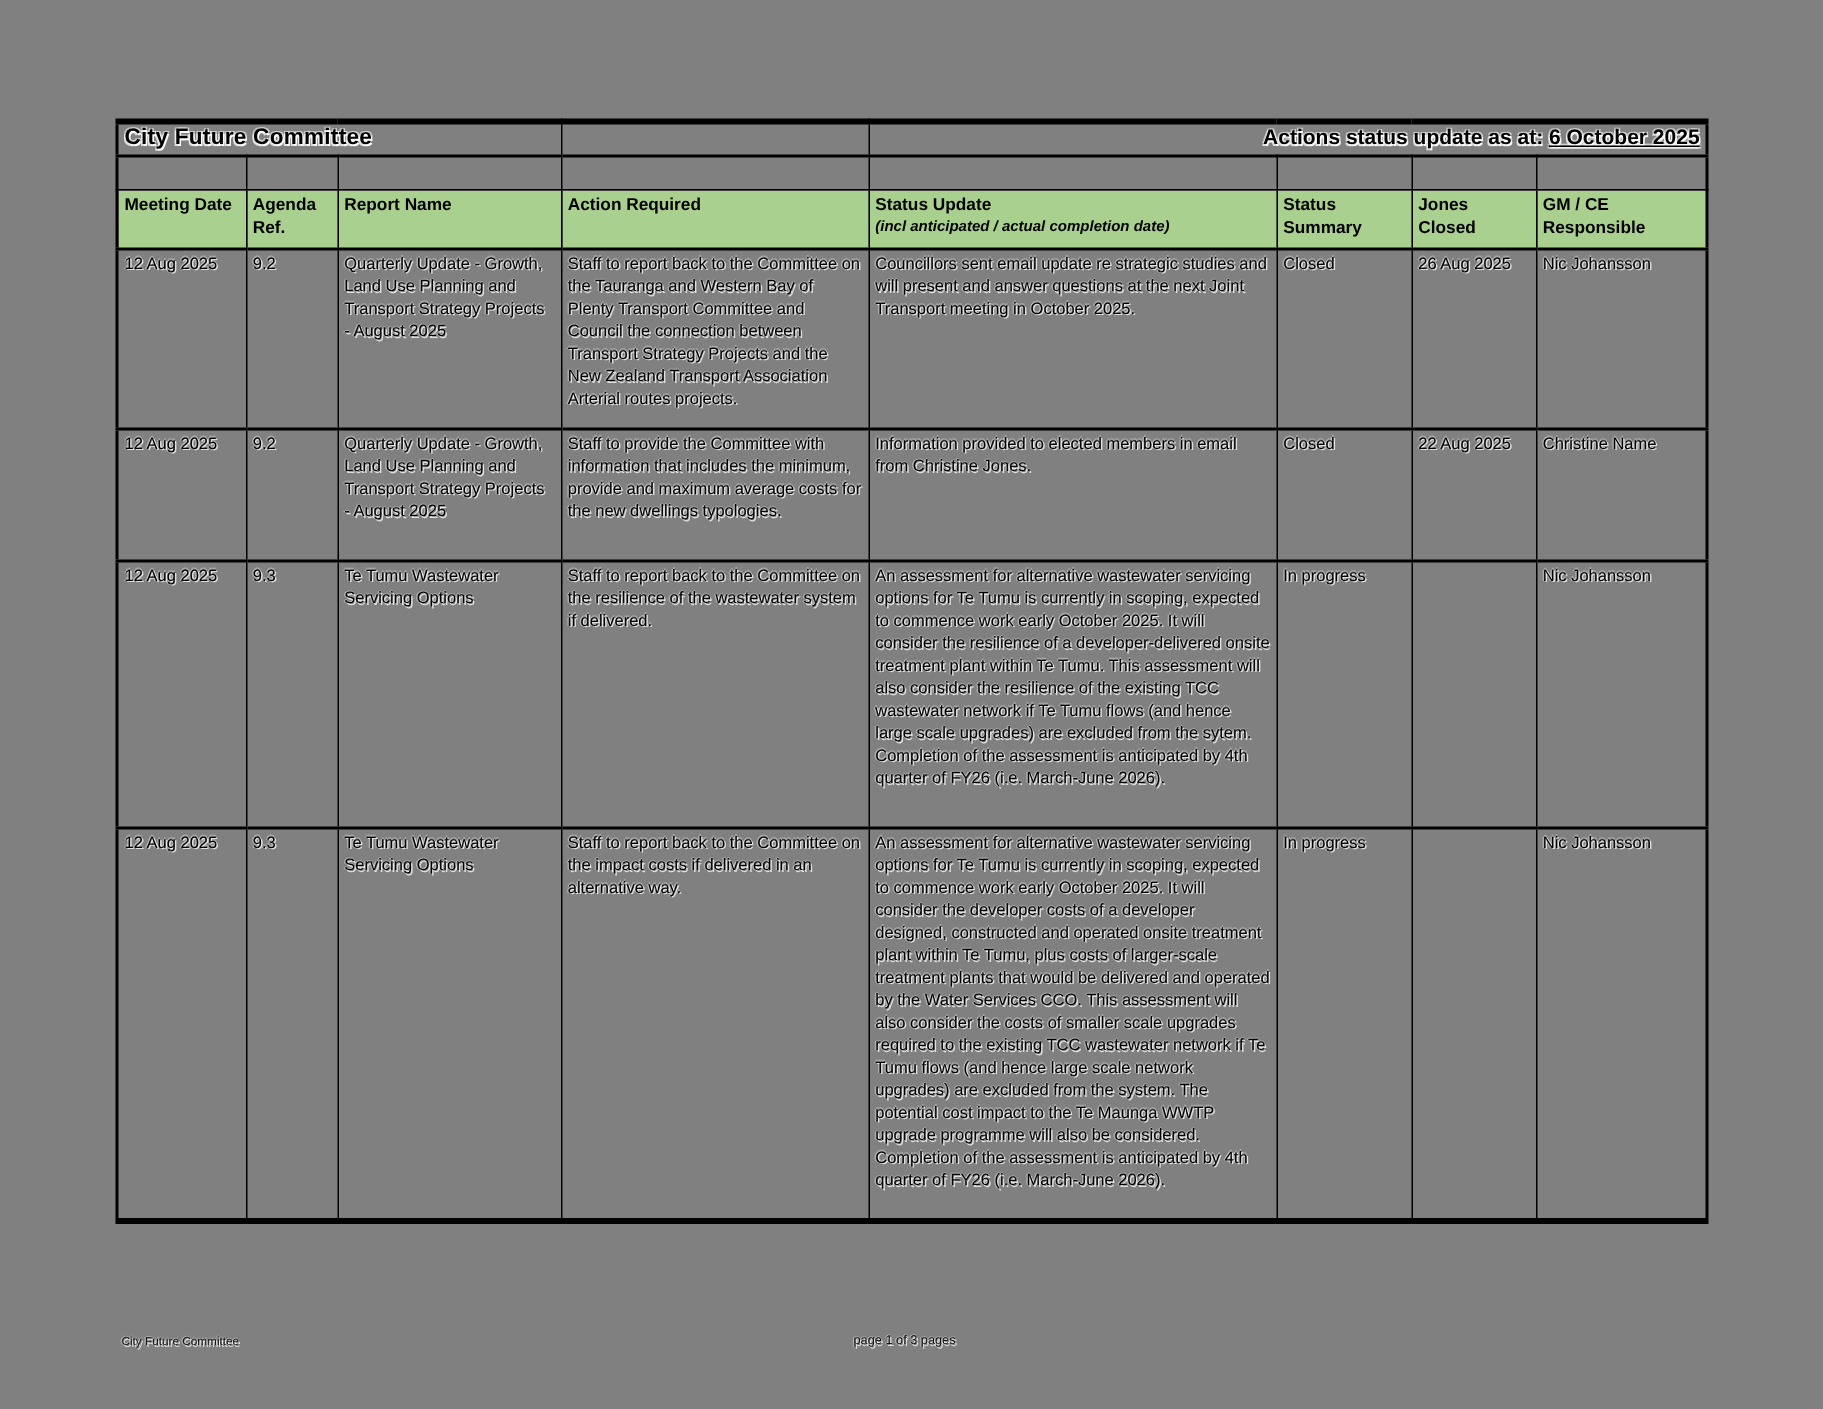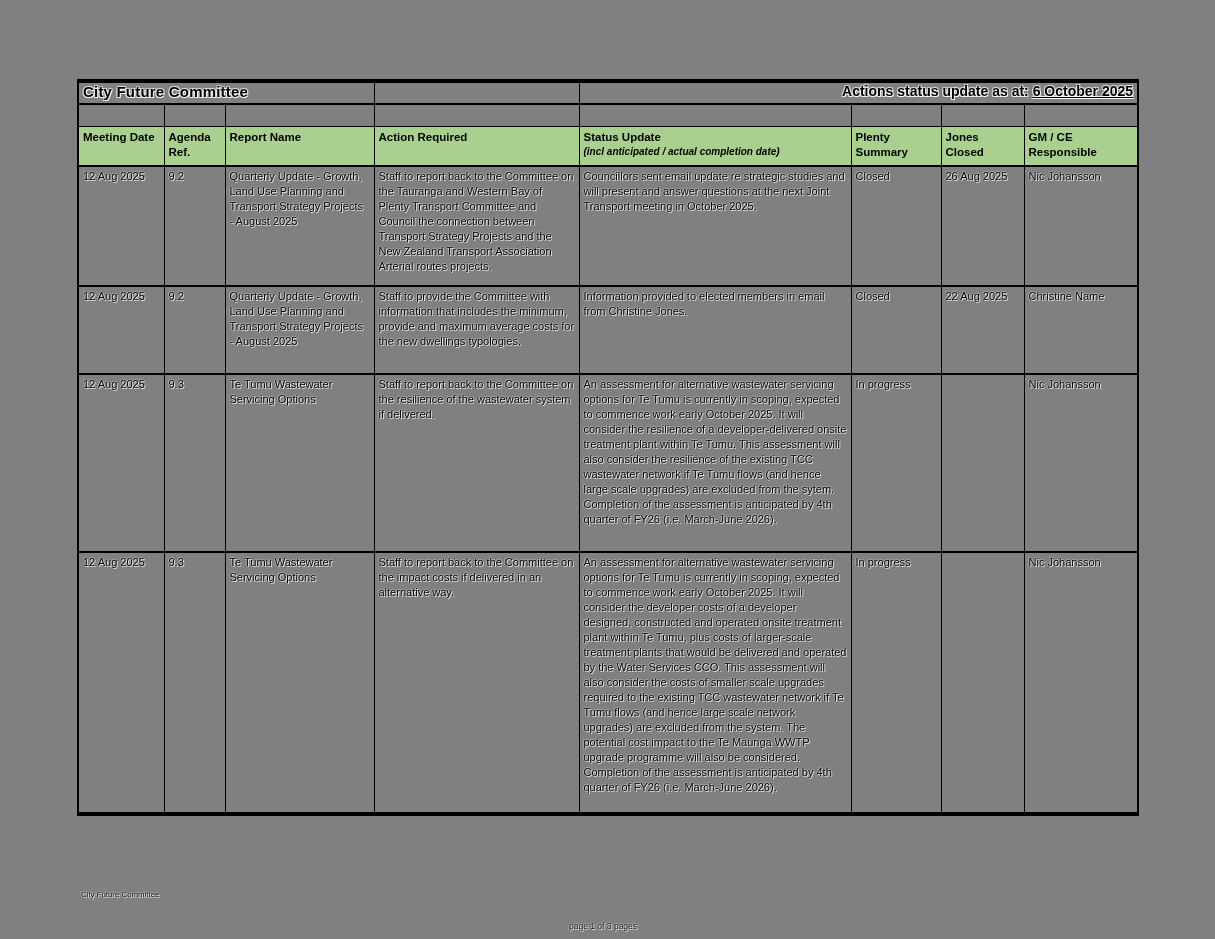--- a/index.html
+++ b/index.html
@@ -84,21 +84,21 @@
   tr.rowB{height:88px;}
   tr.rowC{height:178px;}
   tr.rowD{height:262px;}
   td.c-agenda{text-align:left;}
   .footer-left{
     position:absolute;left:81px;top:890px;
     font-size:8px;line-height:10px;color:#141414;
     transform:scale(.98);transform-origin:left top;
   }
   .footer-center{
-    position:absolute;left:569px;top:921px;
+    position:absolute;left:569px;top:888px;
     font-size:8.5px;line-height:10px;color:#141414;
   }
 </style>
 </head>
 <body>
 
 <div class="sheet">
   <table>
     <colgroup>
       <col style="width:86px">
@@ -133,21 +133,21 @@
 
     <tr class="r-head">
       <th>Meeting Date</th>
       <th>Agenda Ref.</th>
       <th>Report Name</th>
       <th>Action Required</th>
       <th>
         <span>Status Update</span>
         <span class="subnote">(incl anticipated / actual completion date)</span>
       </th>
-      <th>Plenty Summary</th>
+      <th>Status Summary</th>
       <th>Jones Closed</th>
       <th>GM / CE Responsible</th>
     </tr>
 
     <tr class="data rowA">
       <td class="halo">12 Aug 2025</td>
       <td class="halo c-agenda">9.2</td>
       <td class="halo">Quarterly Update - Growth, Land Use Planning and Transport Strategy Projects - August 2025</td>
       <td class="halo">Staff to report back to the Committee on the Tauranga and Western Bay of Plenty Transport Committee and Council the connection between Transport Strategy Projects and the New Zealand Transport Association Arterial routes projects.</td>
       <td class="halo">Councillors sent email update re strategic studies and will present and answer questions at the next Joint Transport meeting in October 2025.</td>

